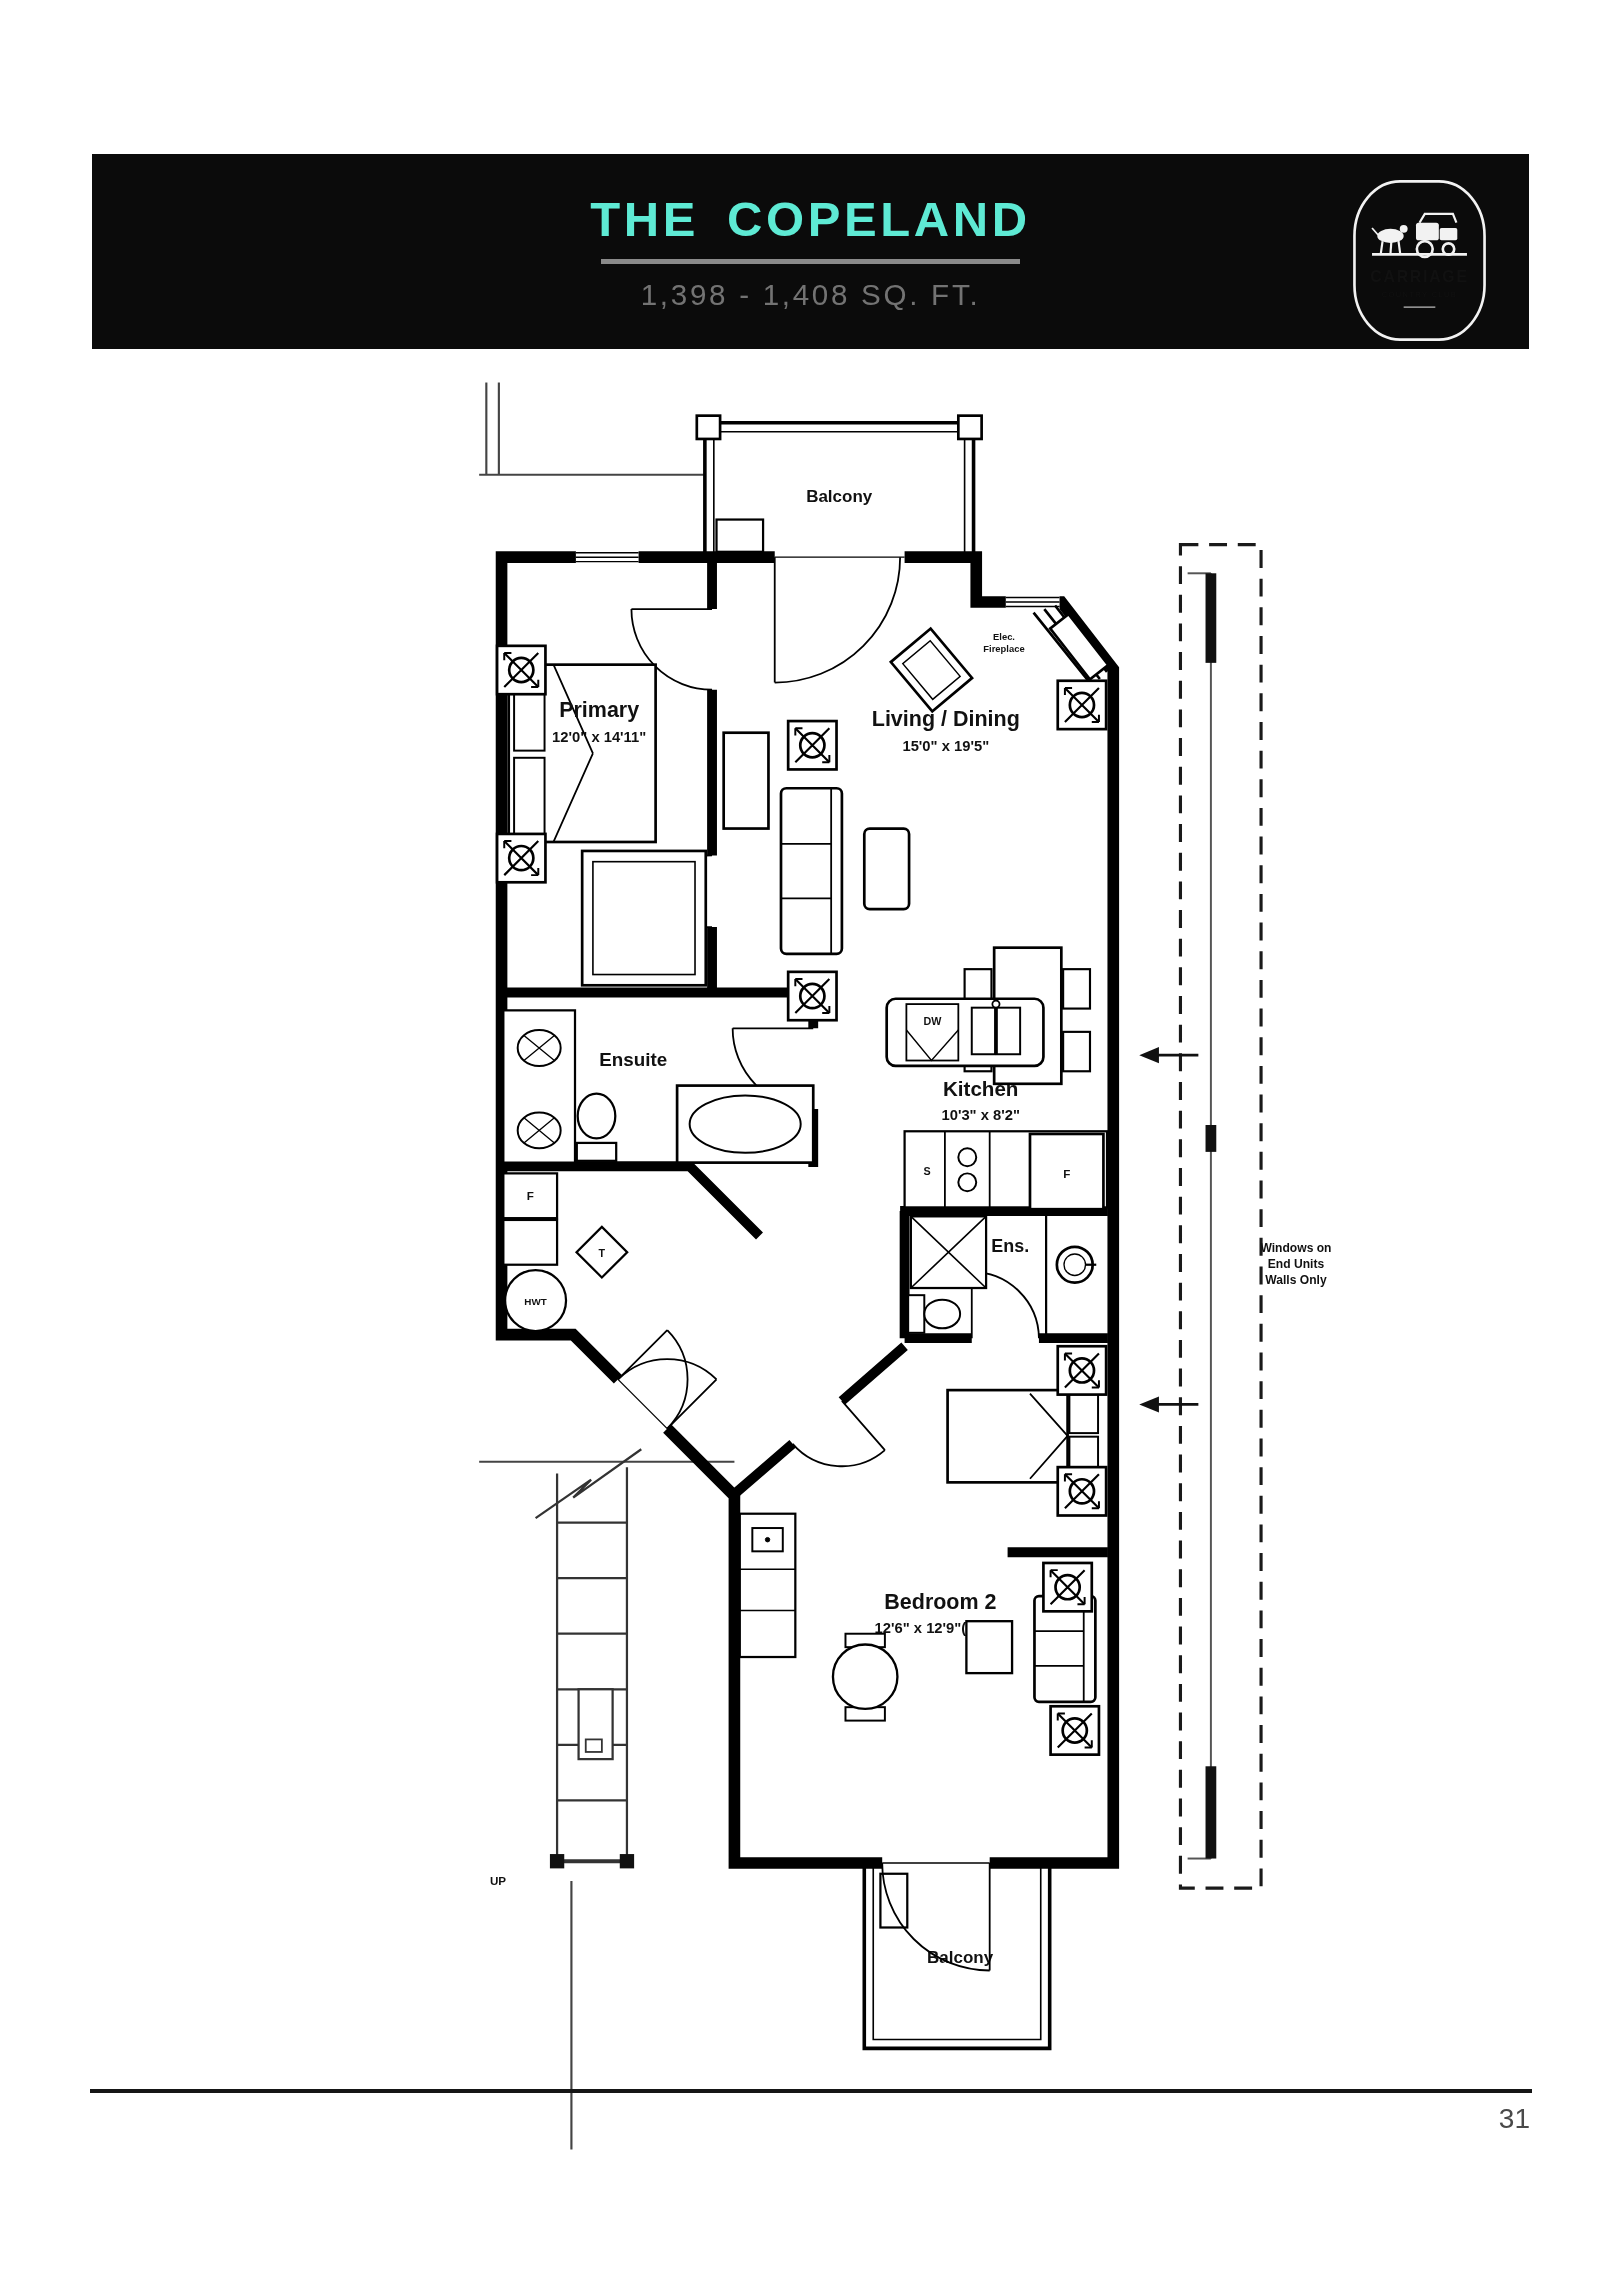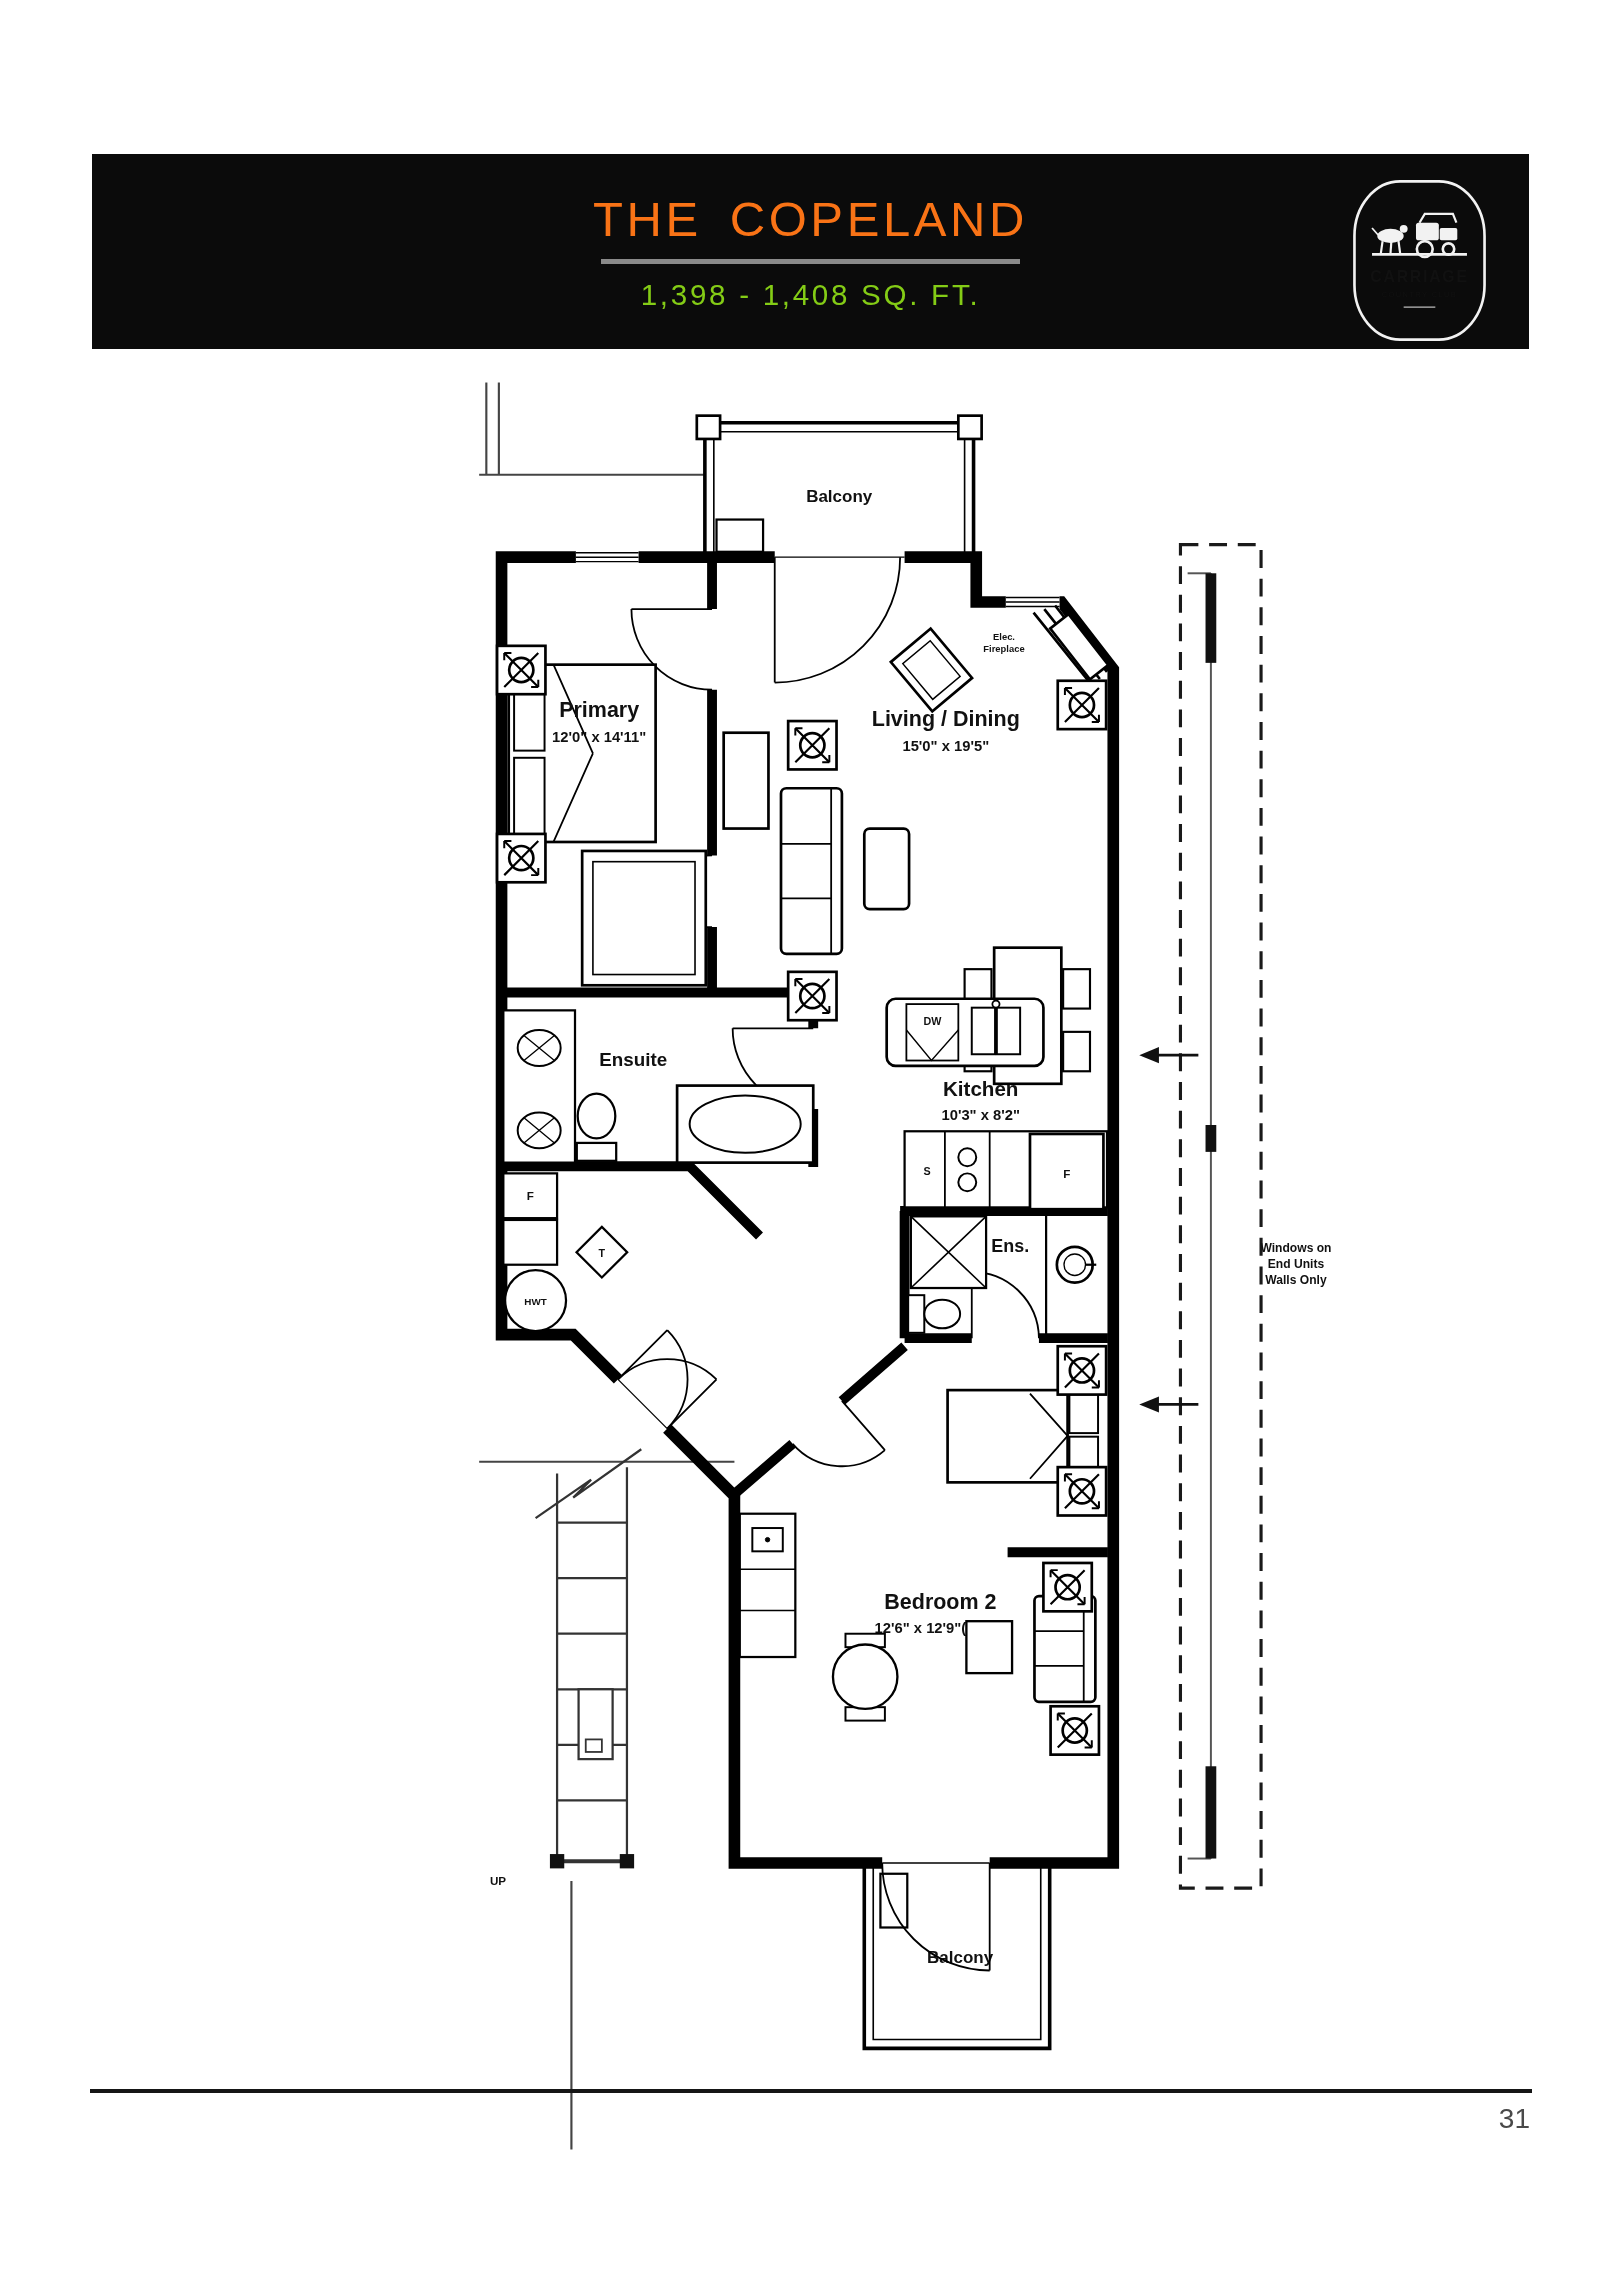--- a/index.html
+++ b/index.html
@@ -2,23 +2,23 @@
 <html style="font-size:14.3px"><head>
 <meta charset="utf-8">
 <style>
   html,body{margin:0;padding:0;background:#fff;}
   body{width:1622px;height:2293px;position:relative;font-family:"Liberation Sans",sans-serif;}
   #page{position:absolute;left:0;top:0;width:1622px;height:2293px;background:#fff;overflow:hidden;}
 
   
   .header-bar{position:absolute;left:92px;top:154px;width:1437px;height:195px;background:#0b0b0b;}
   .header-center{position:absolute;left:0;top:0;width:100%;height:100%;display:flex;flex-direction:column;align-items:center;justify-content:center;}
-  .plan-title{color:#f97316;font-size:49px;font-weight:400;letter-spacing:3.6px;word-spacing:10.7px;margin:0 0 12.5px 0;}
+  .plan-title{color:#5eead4;font-size:49px;font-weight:700;letter-spacing:3.6px;word-spacing:10.7px;margin:0 0 12.5px 0;}
   .title-rule{width:419px;height:4.5px;background:#8a8a8a;margin-bottom:14.3px;}
-  .plan-sqft{color:#84cc16;font-size:29.6px;font-weight:400;letter-spacing:2.7px;}
+  .plan-sqft{color:#737373;font-size:29.6px;font-weight:400;letter-spacing:2.7px;}
   .logo-wrap{position:absolute;right:38px;top:23px;width:143px;height:167px;}
 
   
   .plan-svg{position:absolute;left:0;top:0;width:1622px;height:2293px;}
   text{fill:#111;}
   .room-label{font-size:24px;font-weight:700;}
   .room-dims{font-size:16.5px;font-weight:700;}
   .small-label{font-size:13px;font-weight:700;}
   .tiny-label{font-size:10.5px;font-weight:700;}
   .note-label{font-size:13.5px;font-weight:700;}

